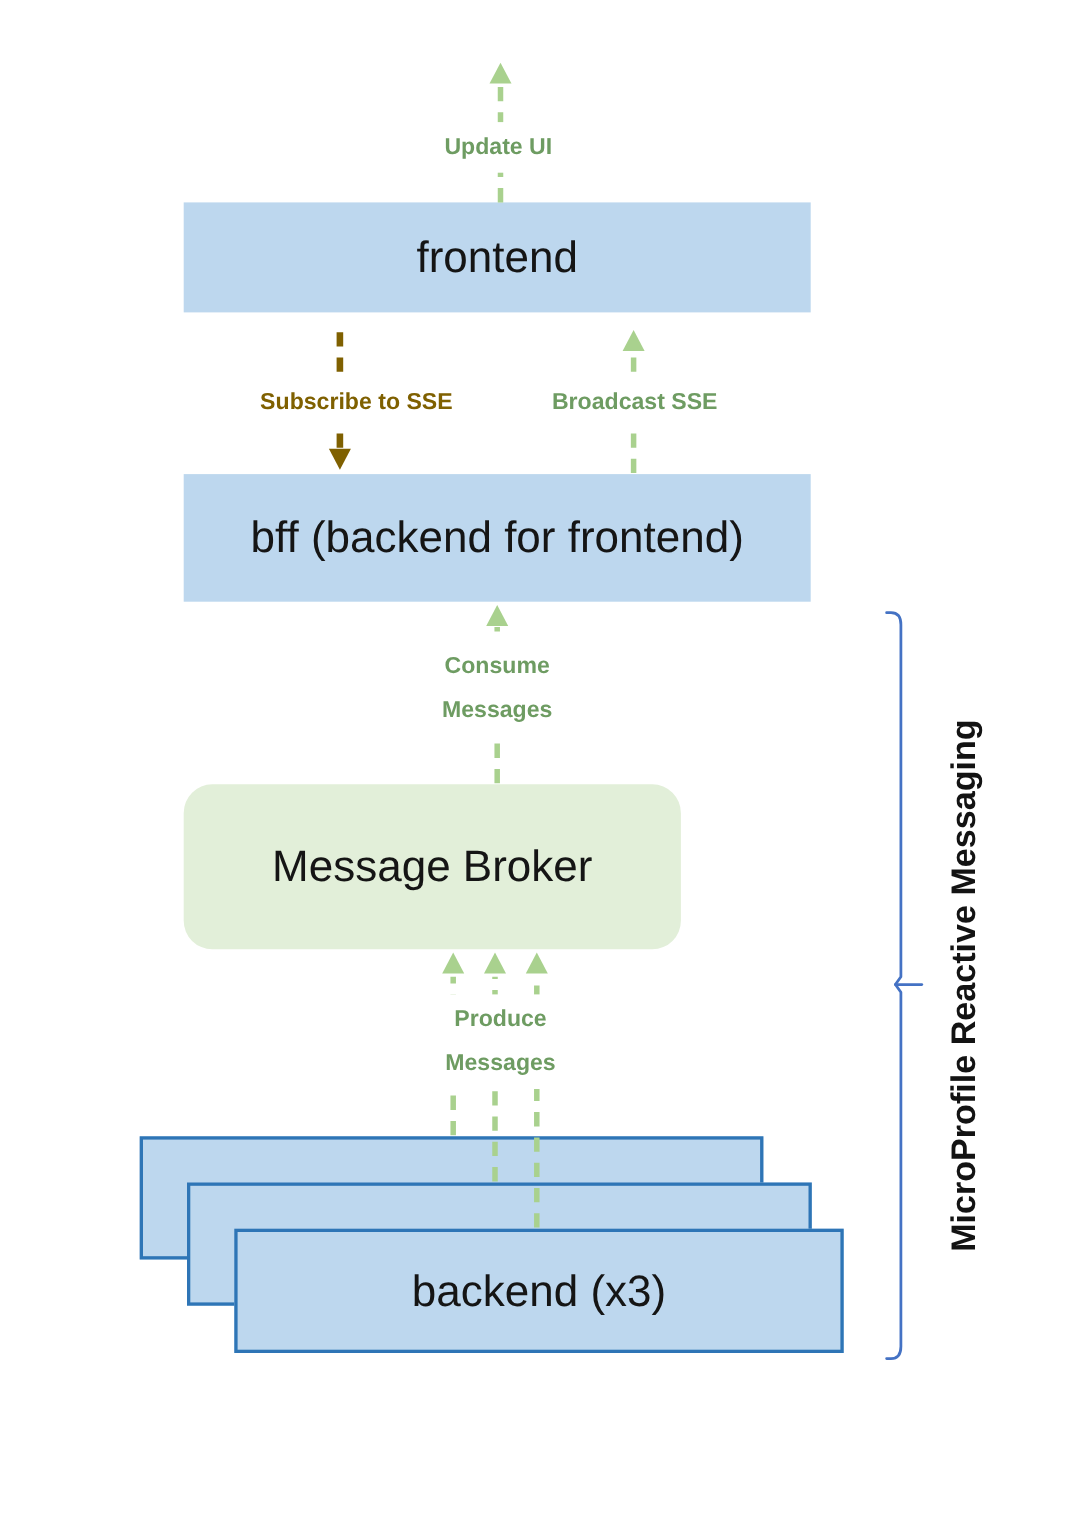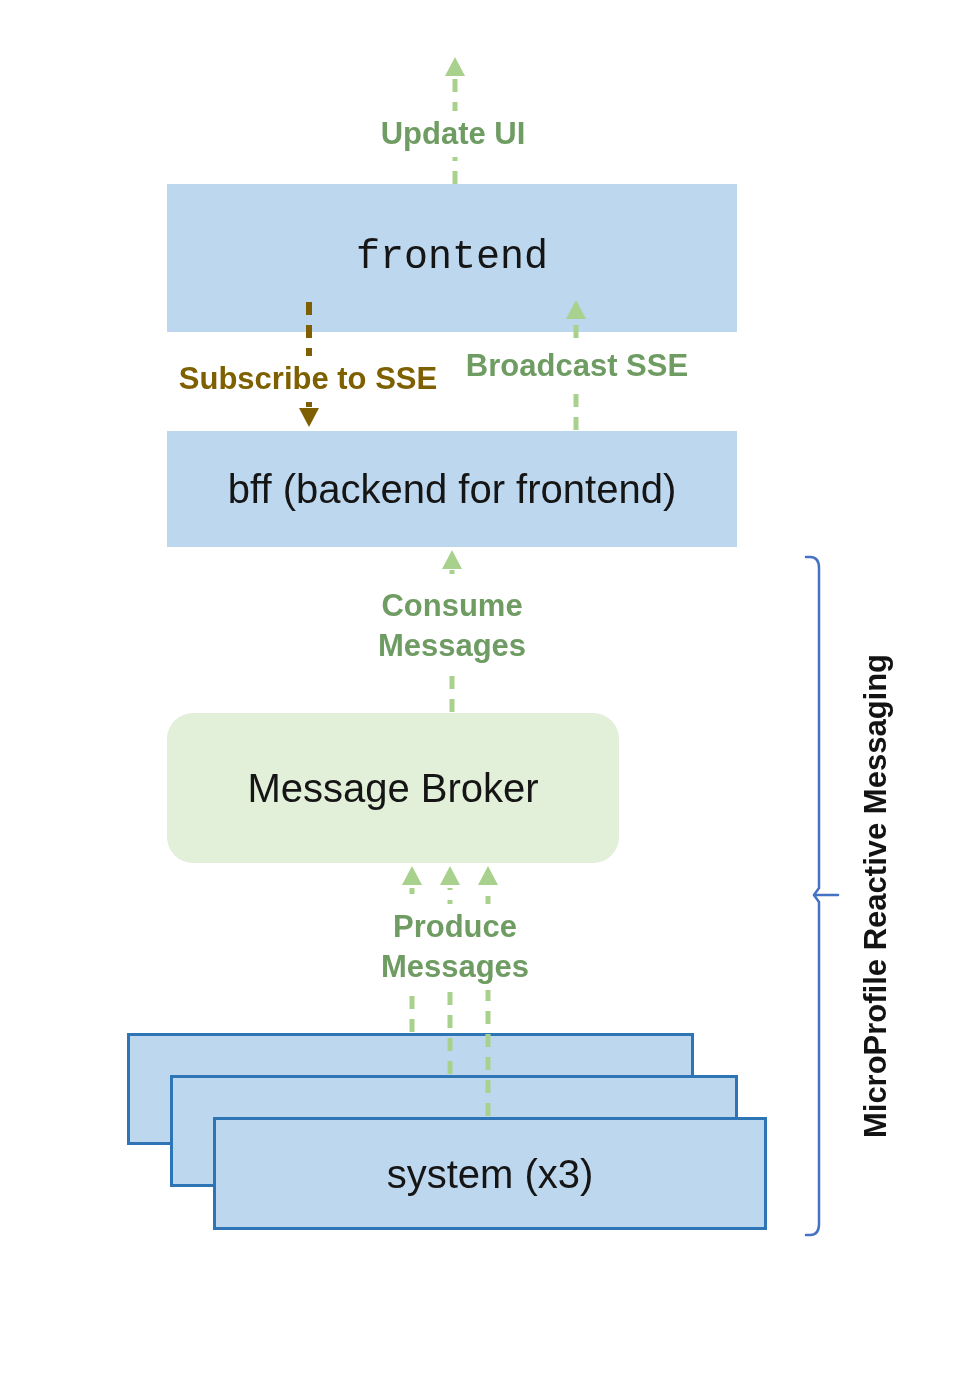--- a/index.html
+++ b/index.html
@@ -8,35 +8,35 @@
     position:relative;width:980px;height:1380px;background:#ffffff;overflow:hidden;
   }
   .overlay{position:absolute;left:0;top:0;z-index:5;pointer-events:none;}
   .box{
     position:absolute;display:flex;align-items:center;justify-content:center;
     text-align:center;color:#151515;font-size:40px;line-height:48px;z-index:2;
   }
   .box.blue{background:#BDD7EE;}
   .box.bordered{border:3px solid #2E75B6;box-sizing:border-box;}
   .box.green{background:#E2EFD9;border-radius:26px;}
-  #frontend-box{left:167px;top:184px;width:570px;height:148px;font-family:Liberation Mono, monospace;}
+  #frontend-box{left:167px;top:184px;width:570px;height:100px;}
   #bff-box{left:167px;top:431px;width:570px;height:116px;}
   #broker-box{left:167px;top:713px;width:452px;height:150px;}
   #system-back{left:127px;top:1033px;width:567px;height:112px;z-index:1;}
   #system-middle{left:170px;top:1075px;width:568px;height:112px;z-index:2;}
   #system-front{left:213px;top:1117px;width:554px;height:113px;z-index:3;}
   .edge-label{
     position:absolute;transform:translate(-50%,-50%);
-    font-size:31px;font-weight:bold;white-space:nowrap;text-align:center;
+    font-size:21px;font-weight:bold;white-space:nowrap;text-align:center;
     background:#ffffff;padding:3px 9px;z-index:6;line-height:40px;
   }
   .edge-label.green{color:#6E9C62;}
   .edge-label.olive{color:#7F6000;}
   #label-update-ui{left:453px;top:134px;}
-  #label-subscribe{left:308px;top:366px;margin-top:13px;}
+  #label-subscribe{left:324px;top:366px;}
   #label-broadcast{left:577px;top:366px;}
   #label-consume{left:452px;top:626px;}
   #label-produce{left:455px;top:947px;text-align:center;}
   .bracket-label{
     position:absolute;left:876px;top:896px;
     transform:translate(-50%,-50%) rotate(-90deg);
     font-size:31px;font-weight:600;color:#131313;white-space:nowrap;z-index:4;
   }
 </style>
 </head>
@@ -54,21 +54,21 @@
 
   <div class="box green" id="broker-box">
     <span>
       <span>Message Broker</span><br>
     </span>
   </div>
 
   <div class="box blue bordered" id="system-back"></div>
   <div class="box blue bordered" id="system-middle"></div>
   <div class="box blue bordered" id="system-front">
-    <span>system (x3)</span>
+    <span>backend (x3)</span>
   </div>
 
   <svg class="overlay" width="980" height="1380" viewBox="0 0 980 1380">
 
     <g>
       <line x1="455" y1="184" x2="455" y2="77" stroke="#A9D18E" stroke-width="5" stroke-dasharray="13 10"></line>
       <polygon points="445,76 465,76 455,57" fill="#A9D18E"></polygon>
     </g>
 
     <g>

